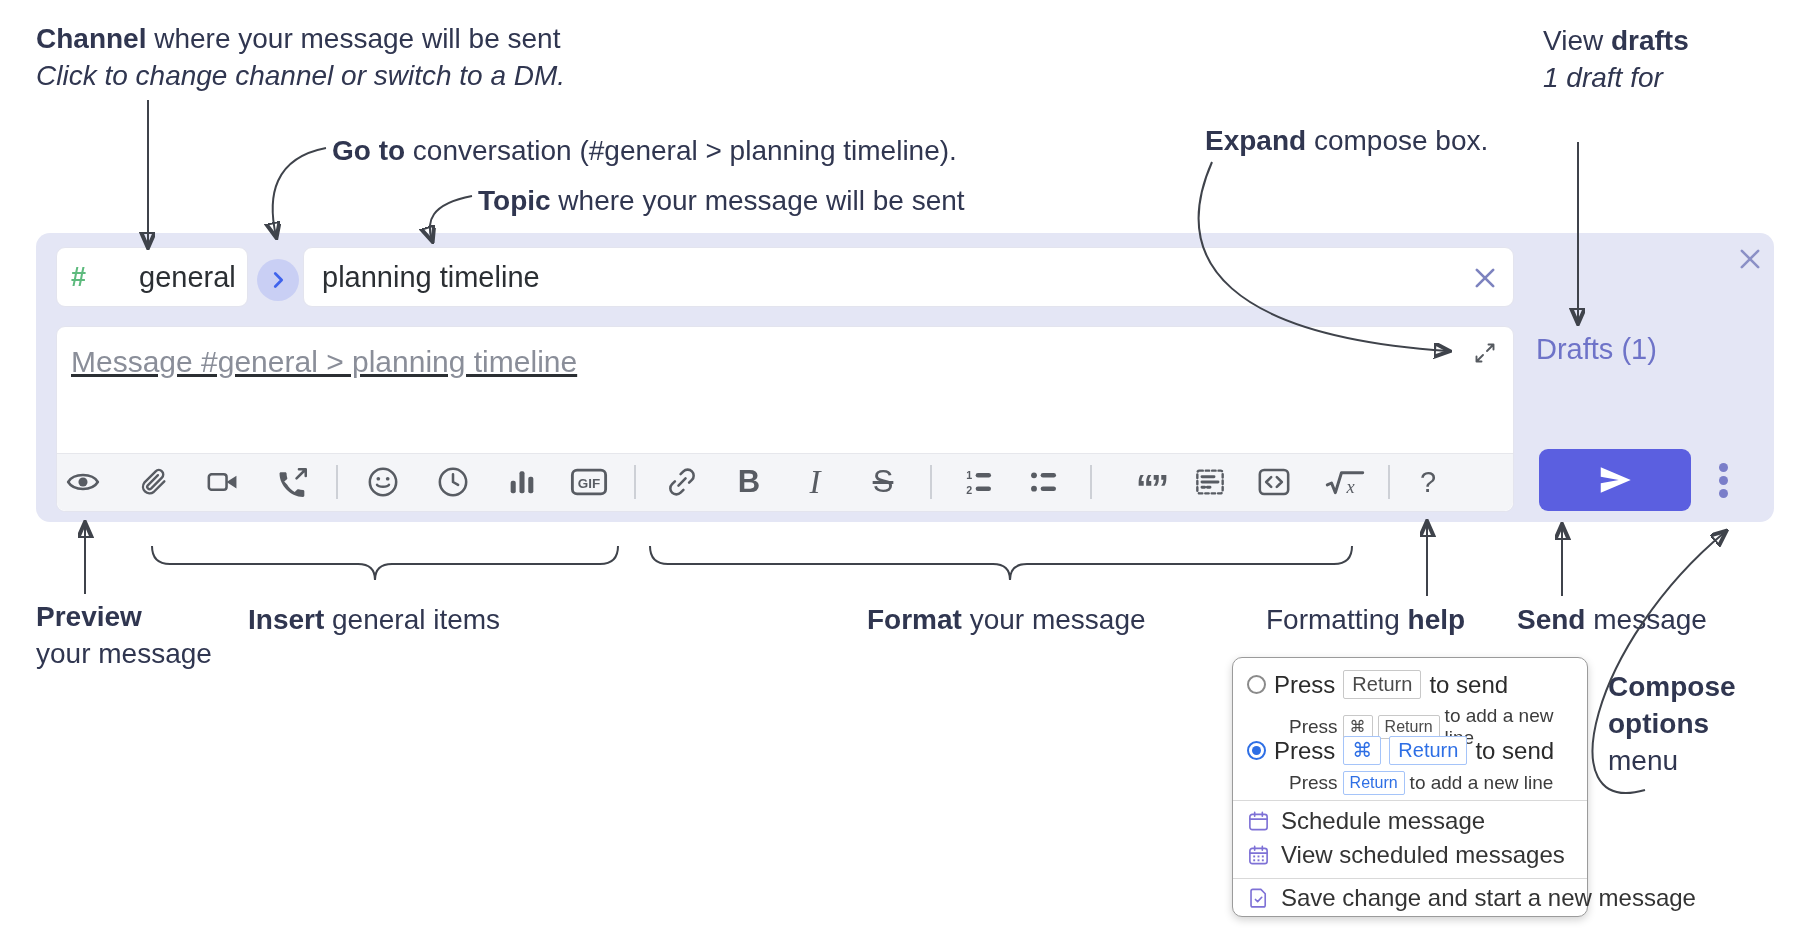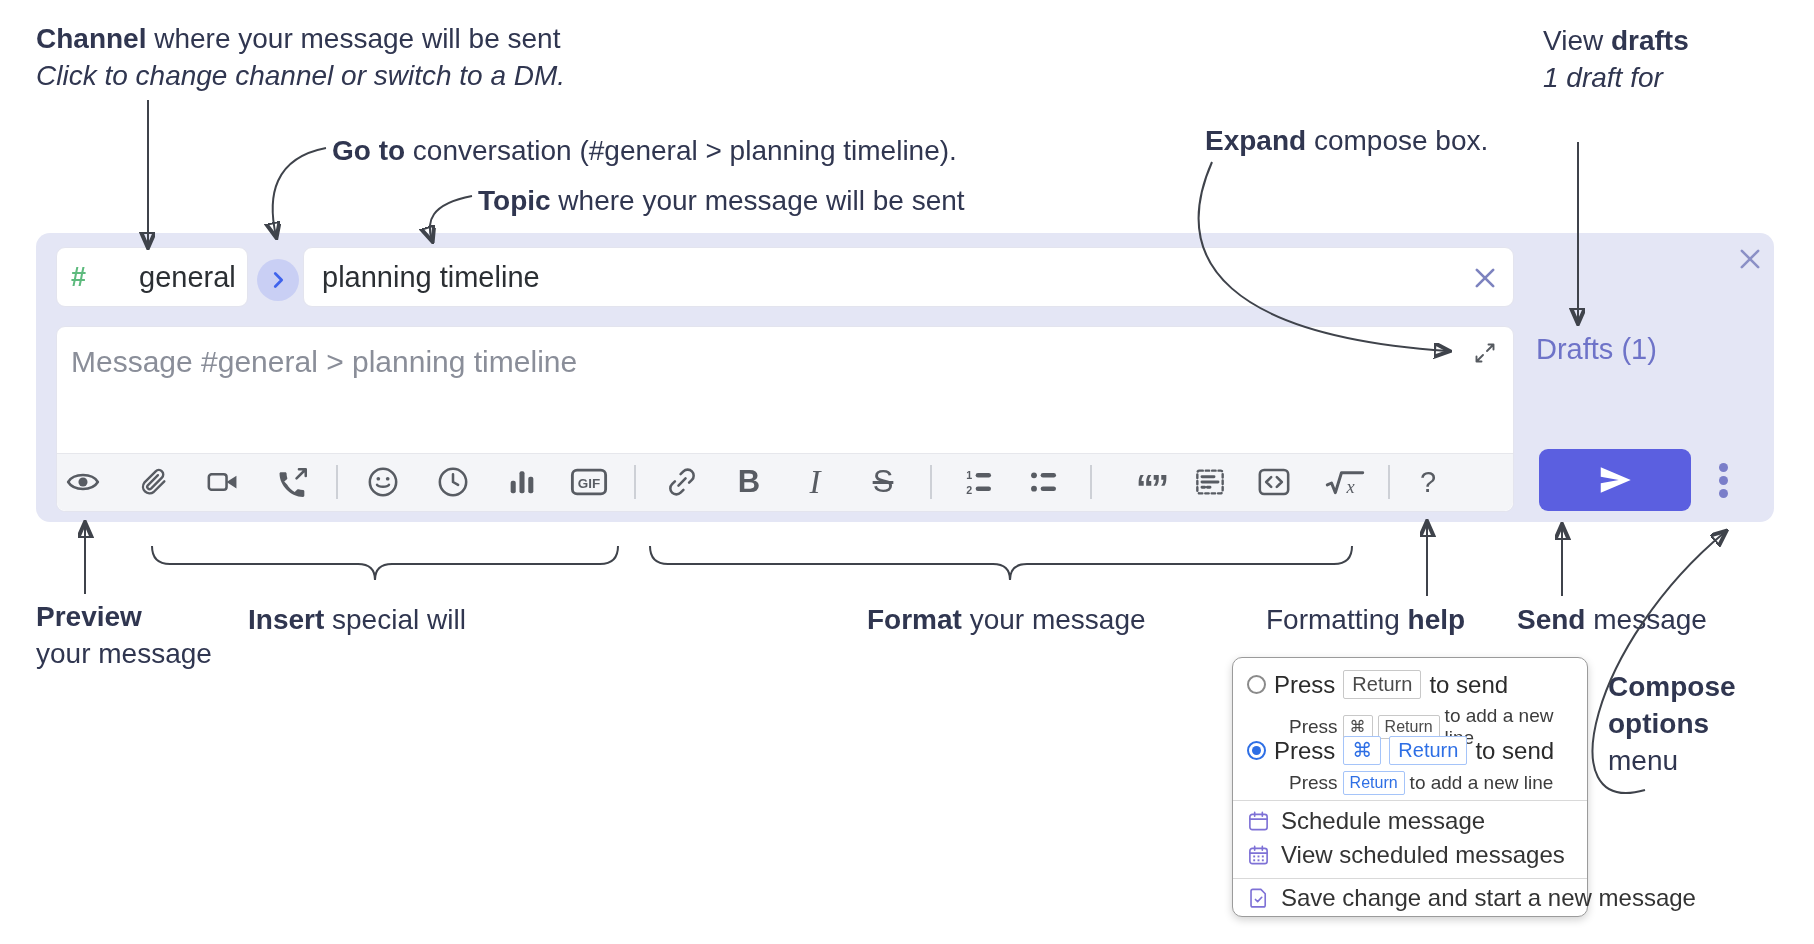--- a/index.html
+++ b/index.html
@@ -26,21 +26,21 @@
 
   .topic-input{position:absolute;left:267px;top:14px;width:1211px;height:60px;}
   .topic-input input{width:100%;height:100%;border:none;outline:none;background:transparent;
             font-family:inherit;font-size:29px;color:#2b2f33;padding:0 60px 0 18px;box-sizing:border-box;}
   .clear-x{position:absolute;right:14px;top:16px;width:28px;height:28px;cursor:pointer;}
 
   .close-x{position:absolute;left:1700px;top:12px;width:28px;height:28px;cursor:pointer;}
 
   .msg-box{position:absolute;left:20px;top:93px;width:1458px;height:186px;overflow:hidden;}
   .msg-box textarea{width:100%;height:120px;border:none;outline:none;resize:none;background:transparent;
-            font-family:inherit;font-size:30px;color:#2b2f33;padding:18px 60px 0 14px;box-sizing:border-box;}
+            font-family:inherit;font-size:30px;color:#2b2f33;padding:18px 60px 0 14px;box-sizing:border-box;text-decoration:underline;}
   .msg-box textarea::placeholder{color:#8a8e99;}
   .expand-ic{position:absolute;right:16px;top:14px;width:24px;height:24px;cursor:pointer;}
 
   .tbar{position:absolute;left:0;bottom:0;width:100%;height:57px;background:#f4f5f8;
         border-top:1px solid #e6e7ec;border-radius:0 0 9px 9px;}
   .tbi{position:absolute;top:6px;width:44px;height:44px;display:flex;align-items:center;
        justify-content:center;cursor:pointer;color:#585c63;}
   .tbi svg{stroke:#585c63;fill:none;stroke-width:1.8;stroke-linecap:round;stroke-linejoin:round;}
   .tb-sep{position:absolute;top:11px;width:2px;height:34px;background:#cdd0d6;}
   .tglyph{font-size:31px;color:#585c63;}
@@ -274,21 +274,21 @@
         <i></i>
       </div>
   </div>
 
   <div class="ann" style="left:36px;top:598px">
     <div><b>Preview</b></div>
     <div>your message</div>
   </div>
 
   <div class="ann" style="left:248px;top:601px">
-    <b>Insert</b><span> special will</span>
+    <b>Insert</b><span> general items</span>
   </div>
 
   <div class="ann" style="left:1266px;top:601px">
     <span>Formatting </span><b>help</b>
   </div>
 
   <div class="ann" style="left:867px;top:601px">
     <b>Format</b><span> your message</span>
   </div>
 

